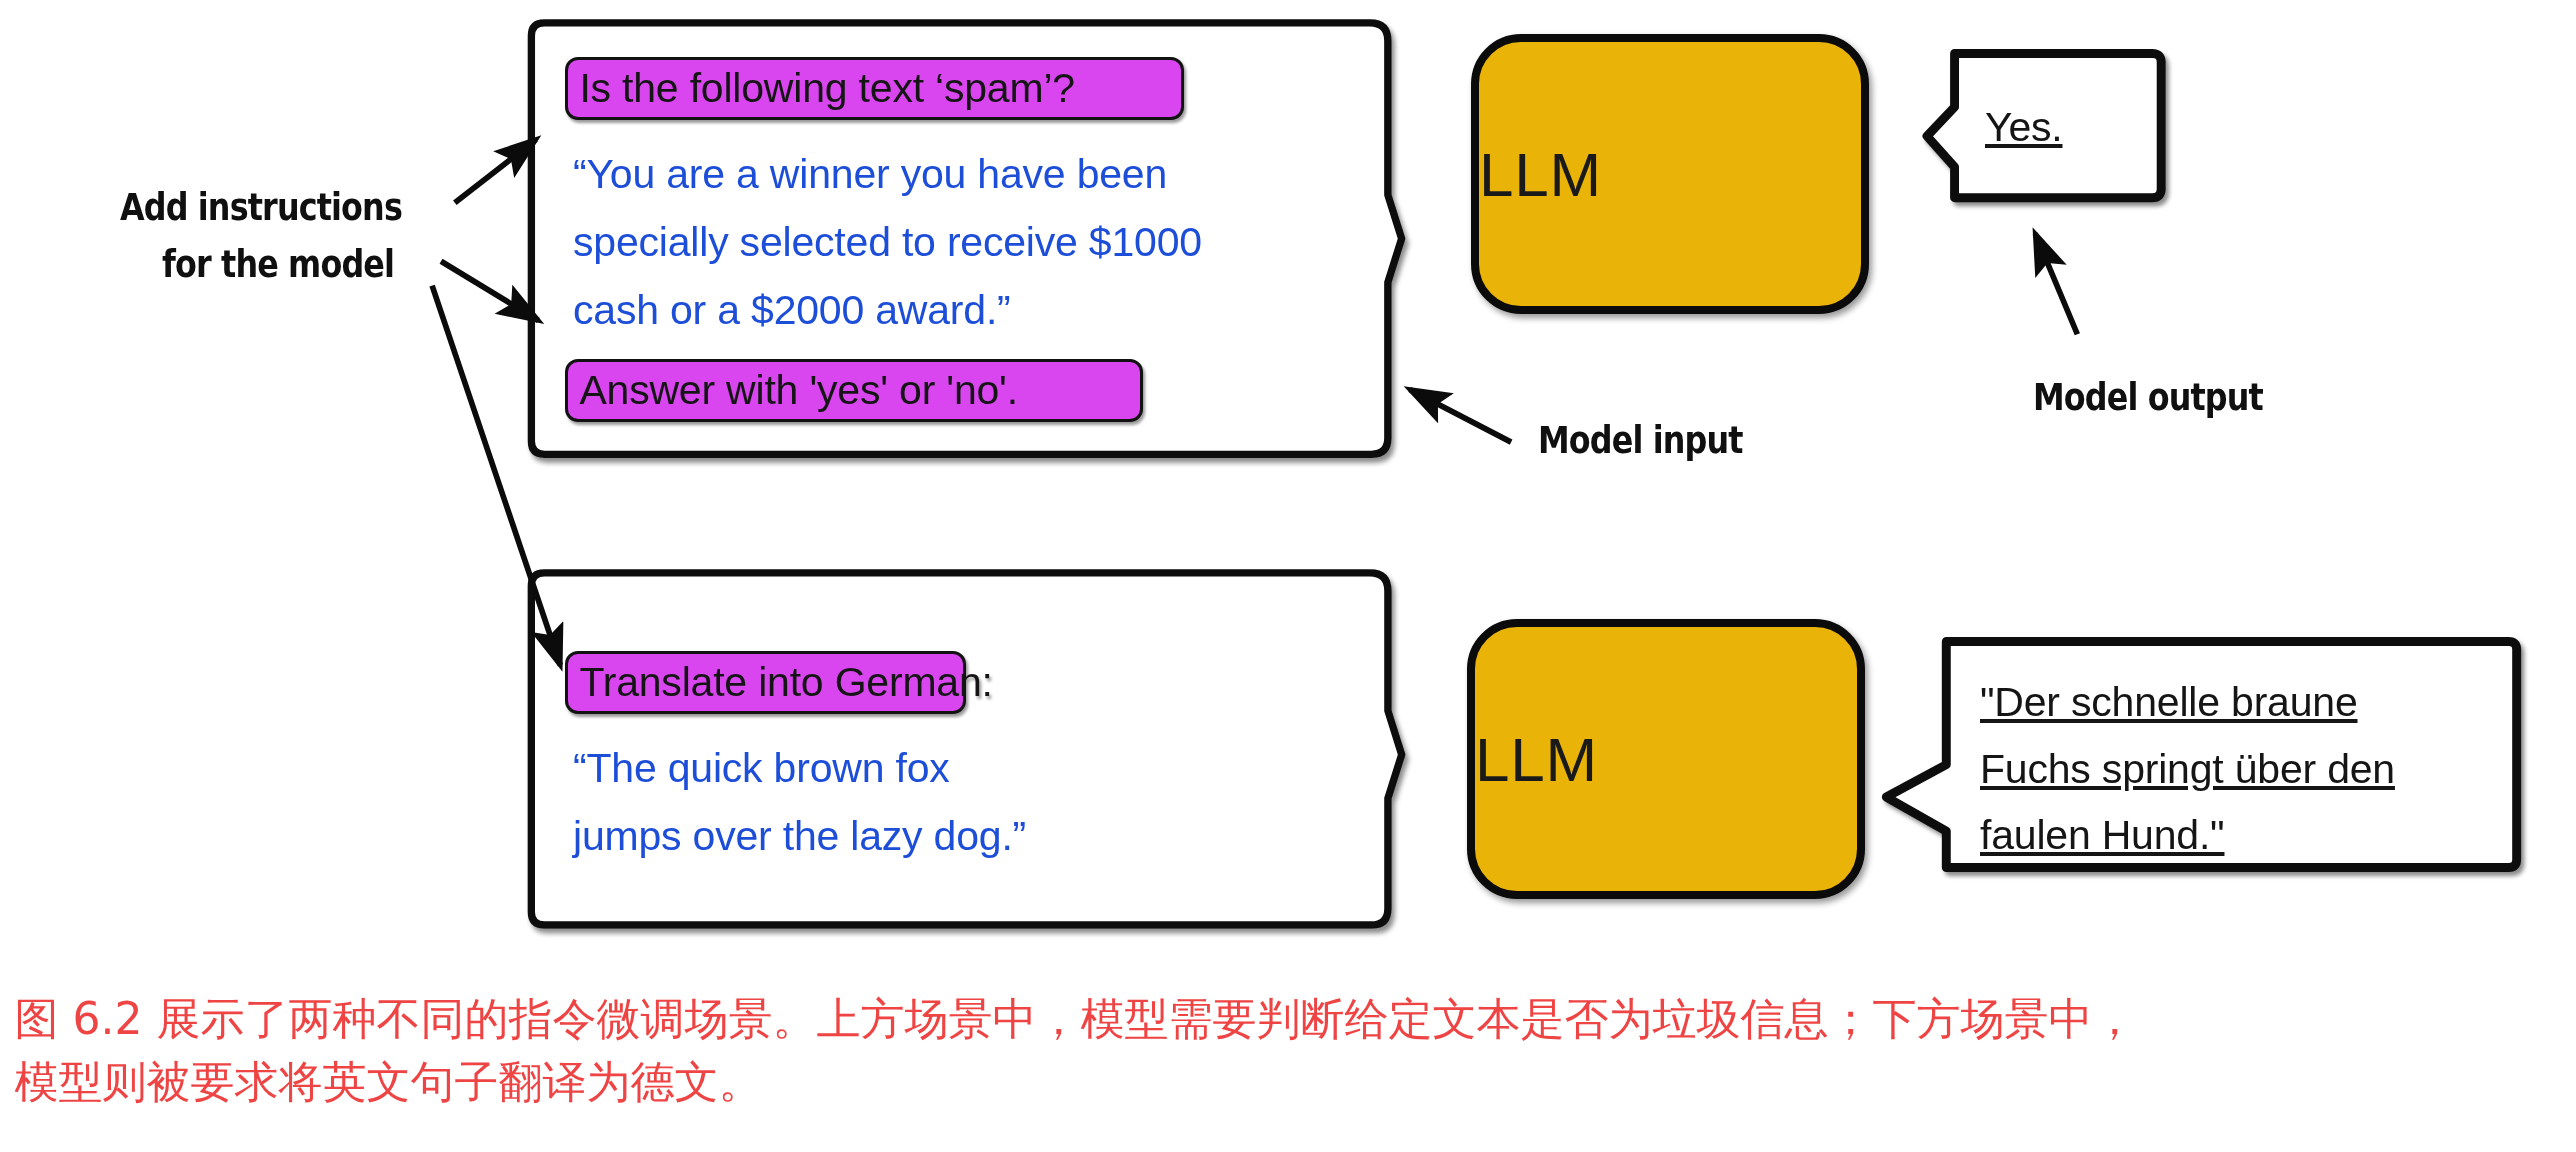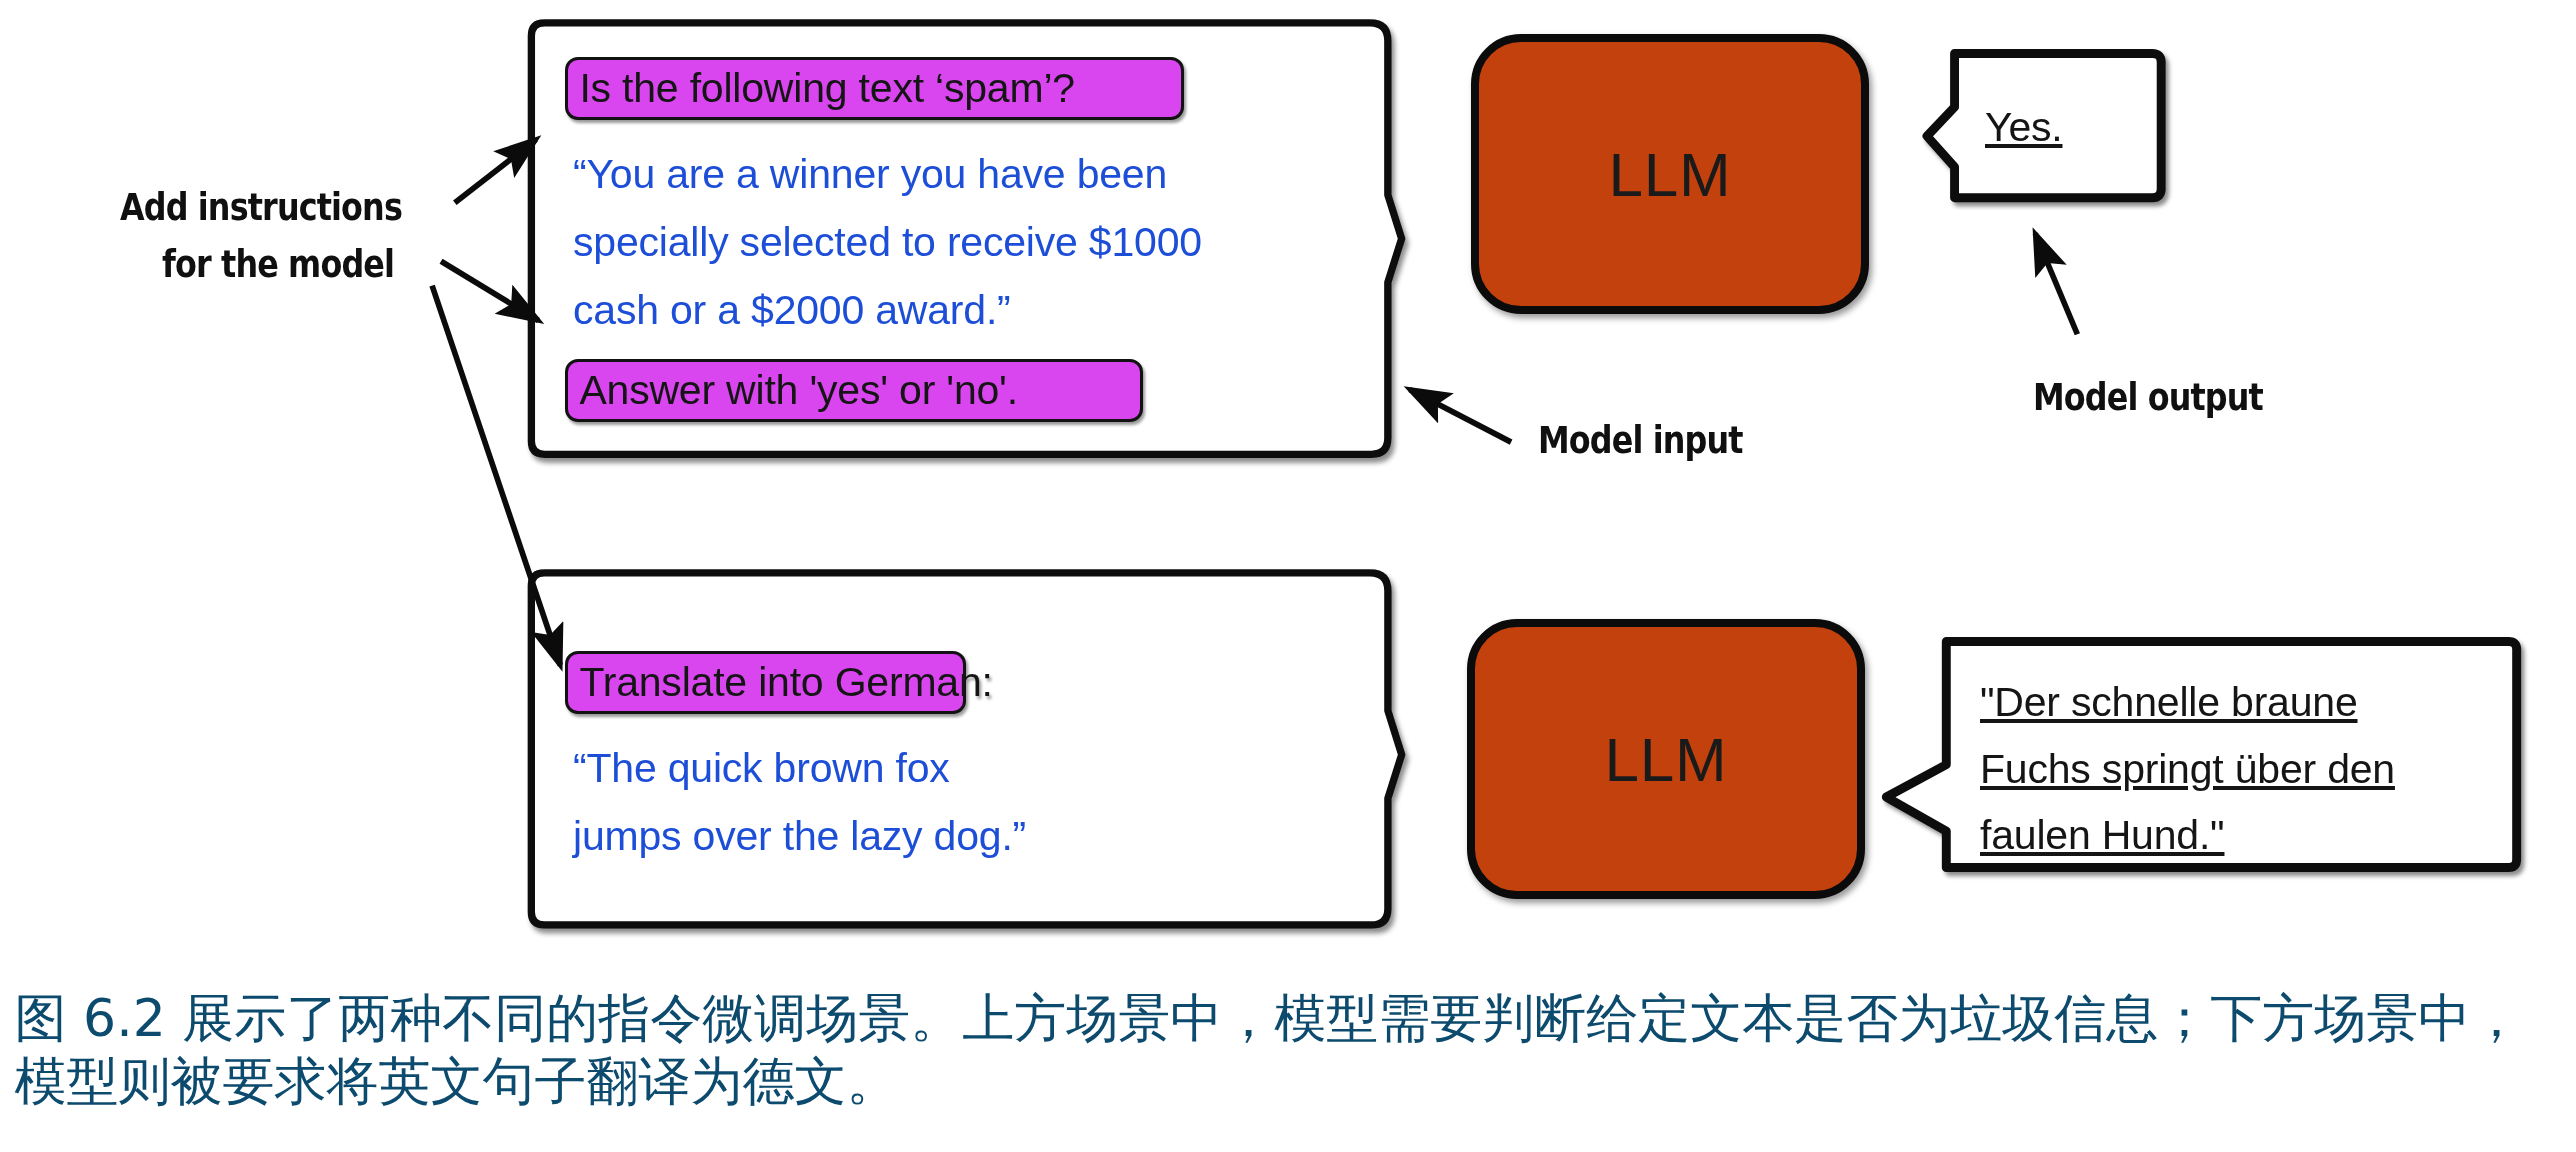--- a/index.html
+++ b/index.html
@@ -63,27 +63,26 @@
     font-size: 41px;
     line-height: 68px;
     color: #1d4ed8;
     white-space: pre;
     letter-spacing: -0.2px;
   }
 
   
   .llm-box {
     position: absolute;
-    background: #c2410c;
+    background: #eab308;
     border: 8px solid #0b0b0b;
     border-radius: 50px;
     box-sizing: border-box;
     display: flex;
     align-items: center;
-    justify-content: center;
     filter: drop-shadow(3.2px 4.9px 3.2px rgba(0,0,0,0.40));
   }
   .llm-box span {
     font-size: 62px;
     color: #1a1a1a;
     letter-spacing: 0.8px;
   }
 
   
   .out-bubble { position: absolute; }
@@ -112,23 +111,23 @@
     white-space: pre;
   }
 
   
   .caption {
     position: absolute;
     left: 14.6px;
     top: 987px;
     width: 2557px;
     font-family: "DejaVu Sans", sans-serif;
-    font-size: 52px;
+    font-size: 44px;
     line-height: 63px;
-    color: #0c4a6e;
+    color: #ef4444;
     white-space: pre-line;
     letter-spacing: 0px;
   }
 </style>
 </head>
 <body>
 
 <div id="figure">
 
   <div class="input-panel" style="left:526px; top:18px; width:881px; height:442px;">

